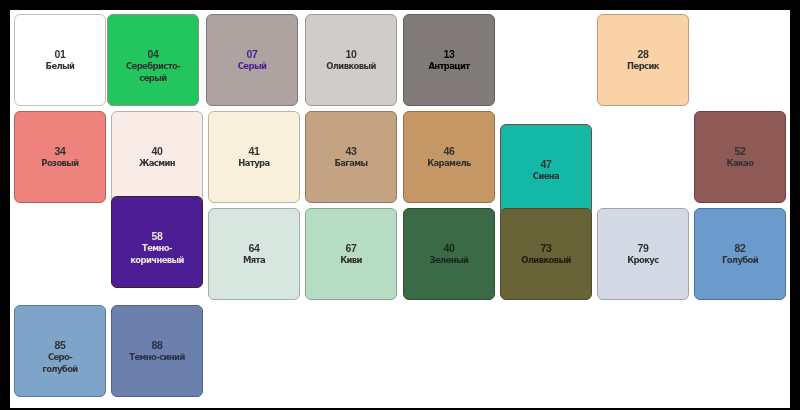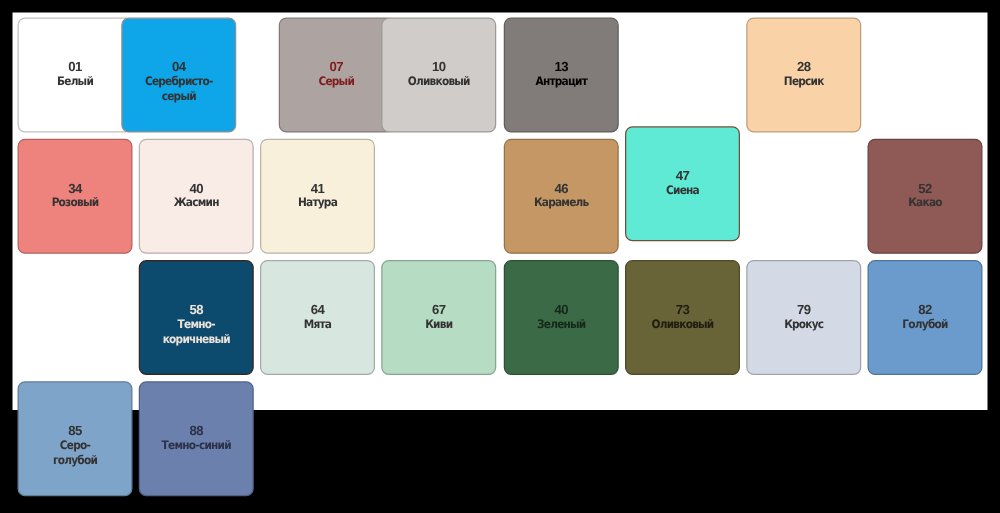--- a/index.html
+++ b/index.html
@@ -12,21 +12,21 @@
     width: 800px;
     height: 410px;
     overflow: hidden;
     font-family: "Liberation Sans", sans-serif;
   }
   #page {
     position: absolute;
     left: 10px;
     top: 10px;
     width: 780px;
-    height: 318px;
+    height: 398px;
     background: #ffffff;
   }
   #grid {
     position: absolute;
     left: 4px;
     top: 4px;
     width: 772px;
     height: 382px;
   }
   .swatch {
@@ -66,27 +66,27 @@
 <body>
 
 <div id="page">
 <div id="grid">
   <div class="swatch" style="left:0.0px;top:0px;background:#ffffff;border-color:#bfbfbf;color:#333333">
     <div class="sw-text">
       <div class="sw-code">01</div>
       <div class="sw-name">Белый</div>
     </div>
   </div>
-  <div class="swatch" style="left:83px;top:0px;background:#0ea5e9;border-color:#94908c;color:#333333">
+  <div class="swatch" style="left:93px;top:0px;background:#22c55e;border-color:#94908c;color:#333333">
     <div class="sw-text">
       <div class="sw-code">04</div>
       <div class="sw-name">Серебристо-серый</div>
     </div>
   </div>
-  <div class="swatch" style="left:209px;top:0px;background:#ada3a1;border-color:#827a79;color:#7f1d1d">
+  <div class="swatch" style="left:192px;top:0px;background:#ada3a1;border-color:#827a79;color:#4c1d95">
     <div class="sw-text">
       <div class="sw-code">07</div>
       <div class="sw-name">Серый</div>
     </div>
   </div>
   <div class="swatch" style="left:291.42px;top:0px;background:#d0ccc9;border-color:#9c9997;color:#333333">
     <div class="sw-text">
       <div class="sw-code">10</div>
       <div class="sw-name">Оливковый</div>
     </div>
@@ -114,39 +114,45 @@
       <div class="sw-code">40</div>
       <div class="sw-name">Жасмин</div>
     </div>
   </div>
   <div class="swatch" style="left:194.28px;top:97px;background:#f9f0dc;border-color:#bbb4a5;color:#333333">
     <div class="sw-text">
       <div class="sw-code">41</div>
       <div class="sw-name">Натура</div>
     </div>
   </div>
+  <div class="swatch" style="left:291.42px;top:97px;background:#c4a382;border-color:#937a62;color:#333333">
+    <div class="sw-text">
+      <div class="sw-code">43</div>
+      <div class="sw-name">Багамы</div>
+    </div>
+  </div>
   <div class="swatch" style="left:388.56px;top:97px;background:#c59764;border-color:#94714b;color:#333333">
     <div class="sw-text">
       <div class="sw-code">46</div>
       <div class="sw-name">Карамель</div>
     </div>
   </div>
-  <div class="swatch" style="left:485.7px;top:87px;background:#5eead4;border-color:#734f39;color:#333333">
+  <div class="swatch" style="left:485.7px;top:110px;background:#14b8a6;border-color:#734f39;color:#333333">
     <div class="sw-text">
       <div class="sw-code">47</div>
       <div class="sw-name">Сиена</div>
     </div>
   </div>
   <div class="swatch" style="left:679.98px;top:97px;background:#8f5955;border-color:#6b4340;color:#333333">
     <div class="sw-text">
       <div class="sw-code">52</div>
       <div class="sw-name">Какао</div>
     </div>
   </div>
-  <div class="swatch" style="left:97.14px;top:194px;background:#0c4a6e;border-color:#392519;color:#ece4da">
+  <div class="swatch" style="left:97.14px;top:182px;background:#4c1d95;border-color:#392519;color:#ece4da">
     <div class="sw-text">
       <div class="sw-code">58</div>
       <div class="sw-name">Темно-коричневый</div>
     </div>
   </div>
   <div class="swatch" style="left:194.28px;top:194px;background:#d8e6e0;border-color:#a2aca8;color:#333333">
     <div class="sw-text">
       <div class="sw-code">64</div>
       <div class="sw-name">Мята</div>
     </div>

